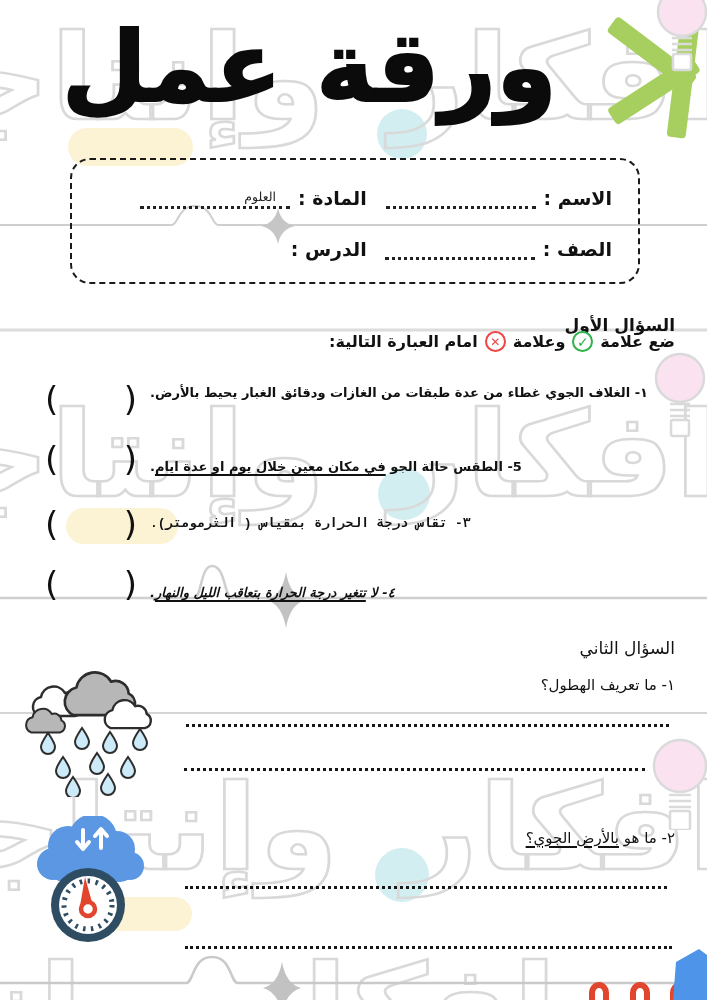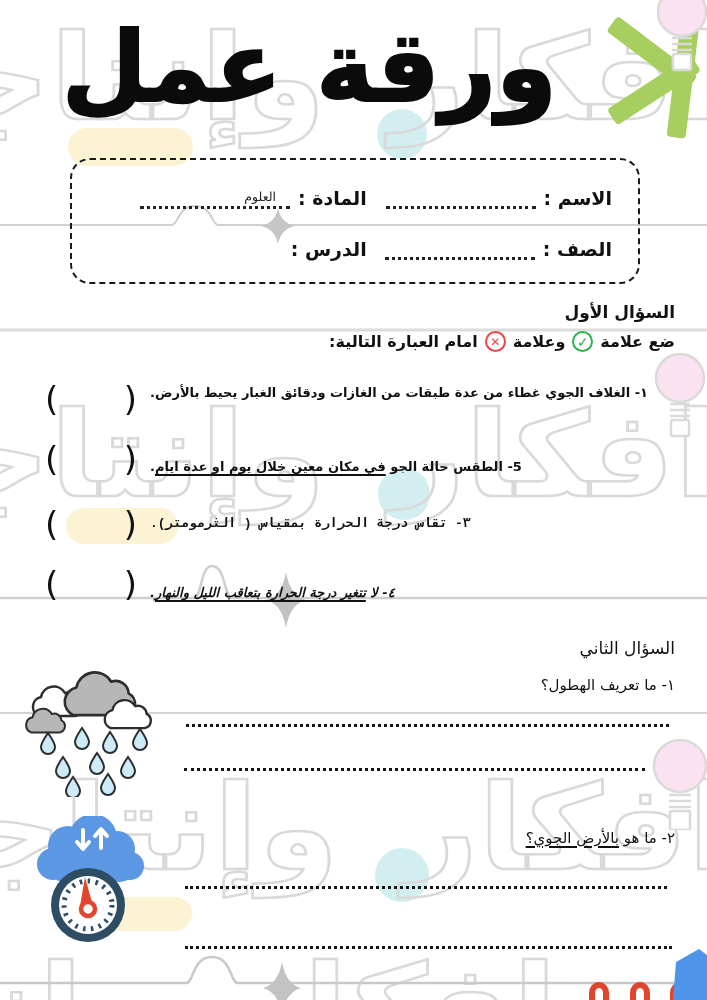--- a/index.html
+++ b/index.html
@@ -37,21 +37,21 @@
     border:2.5px dashed #1a1a1a;border-radius:20px;box-sizing:border-box;
     display:grid;grid-template-columns:47% 53%;align-content:center;row-gap:24px;
     padding:10px 26px 10px 18px;font-size:19px;font-weight:bold;
   }
   .field{display:flex;align-items:flex-end;gap:8px;}
   .fieldline{position:relative;height:24px;border-bottom:3px dotted #222;flex:0 0 150px;font-family:Liberation Serif, serif;}
   .fieldvalue{
     position:absolute;bottom:1px;right:14px;font-size:12.5px;font-weight:500;
     white-space:nowrap;color:#222;
   }
-  .h1q{position:absolute;top:302px;right:32px;font-size:17px;font-weight:bold;}
+  .h1q{position:absolute;top:315px;right:32px;font-size:17px;font-weight:bold;}
   .instr{
     position:absolute;top:331px;right:32px;font-size:16px;font-weight:bold;
     display:flex;align-items:center;gap:7px;direction:rtl;
   }
   .mark-circle{
     display:inline-flex;width:21px;height:21px;border-radius:50%;
     align-items:center;justify-content:center;font-size:14px;font-weight:bold;
     border:2.5px solid;box-sizing:border-box;background:#fff;
   }
   .mark-check{border-color:#2db24c;color:#2db24c;}

